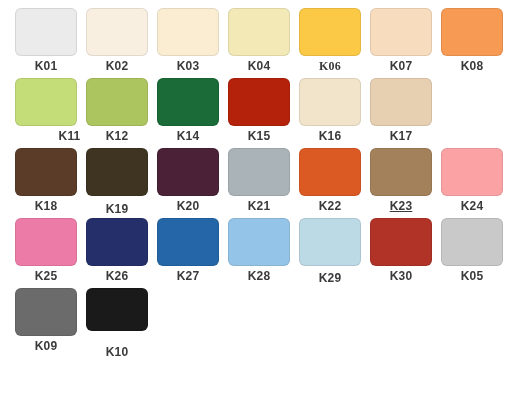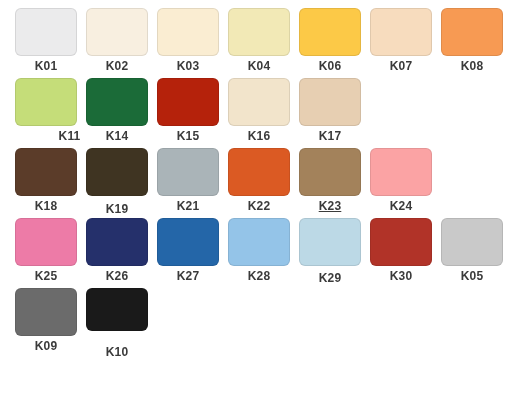--- a/index.html
+++ b/index.html
@@ -66,35 +66,39 @@
       <div class="swatch-cell">
         <div class="swatch-chip" style="background: rgb(250, 237, 210); border-color: rgba(0, 0, 0, 0.09);"></div>
         <div class="swatch-label" style="color: rgb(59, 59, 59);">K03</div>
       </div>
       <div class="swatch-cell">
         <div class="swatch-chip" style="background: rgb(242, 233, 182); border-color: rgba(0, 0, 0, 0.09);"></div>
         <div class="swatch-label" style="color: rgb(59, 59, 59);">K04</div>
       </div>
       <div class="swatch-cell">
         <div class="swatch-chip" style="background: rgb(252, 201, 71); border-color: rgba(0, 0, 0, 0.09);"></div>
-        <div class="swatch-label" style="color: rgb(59, 59, 59);">K06</div>
+        <div class="swatch-label" style="color: rgb(59, 59, 59); font-family: Liberation Serif, serif;">K06</div>
       </div>
       <div class="swatch-cell">
         <div class="swatch-chip" style="background: rgb(247, 220, 190); border-color: rgba(0, 0, 0, 0.09);"></div>
         <div class="swatch-label" style="color: rgb(59, 59, 59);">K07</div>
       </div>
       <div class="swatch-cell">
         <div class="swatch-chip" style="background: rgb(247, 154, 83); border-color: rgba(0, 0, 0, 0.09);"></div>
         <div class="swatch-label" style="color: rgb(59, 59, 59);">K08</div>
       </div>
     </div>
     <div class="swatch-row">
       <div class="swatch-cell">
         <div class="swatch-chip" style="background: rgb(197, 221, 121); border-color: rgba(0, 0, 0, 0.09);"></div>
         <div class="swatch-label" style="color: rgb(59, 59, 59); padding-left: 47px;">K11</div>
+      </div>
+      <div class="swatch-cell">
+        <div class="swatch-chip" style="background: rgb(173, 197, 94); border-color: rgba(0, 0, 0, 0.09);"></div>
+        <div class="swatch-label" style="color: rgb(59, 59, 59);">K12</div>
       </div>
       <div class="swatch-cell">
         <div class="swatch-chip" style="background: rgb(27, 107, 56); border-color: rgba(0, 0, 0, 0.09);"></div>
         <div class="swatch-label" style="color: rgb(59, 59, 59); text-align: right;">K14</div>
       </div>
       <div class="swatch-cell">
         <div class="swatch-chip" style="background: rgb(181, 34, 11); border-color: rgba(0, 0, 0, 0.09);"></div>
         <div class="swatch-label" style="color: rgb(59, 59, 59);">K15</div>
       </div>
       <div class="swatch-cell">
@@ -107,20 +111,24 @@
       </div>
     </div>
     <div class="swatch-row">
       <div class="swatch-cell">
         <div class="swatch-chip" style="background: rgb(91, 60, 41); border-color: rgba(0, 0, 0, 0.09);"></div>
         <div class="swatch-label" style="color: rgb(59, 59, 59);">K18</div>
       </div>
       <div class="swatch-cell">
         <div class="swatch-chip" style="background: rgb(63, 52, 34); border-color: rgba(0, 0, 0, 0.09);"></div>
         <div class="swatch-label" style="color: rgb(59, 59, 59); margin-top: 8px;">K19</div>
+      </div>
+      <div class="swatch-cell">
+        <div class="swatch-chip" style="background: rgb(75, 33, 55); border-color: rgba(0, 0, 0, 0.09);"></div>
+        <div class="swatch-label" style="color: rgb(59, 59, 59);">K20</div>
       </div>
       <div class="swatch-cell">
         <div class="swatch-chip" style="background: rgb(170, 180, 184); border-color: rgba(0, 0, 0, 0.09);"></div>
         <div class="swatch-label" style="color: rgb(59, 59, 59);">K21</div>
       </div>
       <div class="swatch-cell">
         <div class="swatch-chip" style="background: rgb(219, 90, 35); border-color: rgba(0, 0, 0, 0.09);"></div>
         <div class="swatch-label" style="color: rgb(59, 59, 59);">K22</div>
       </div>
       <div class="swatch-cell">

